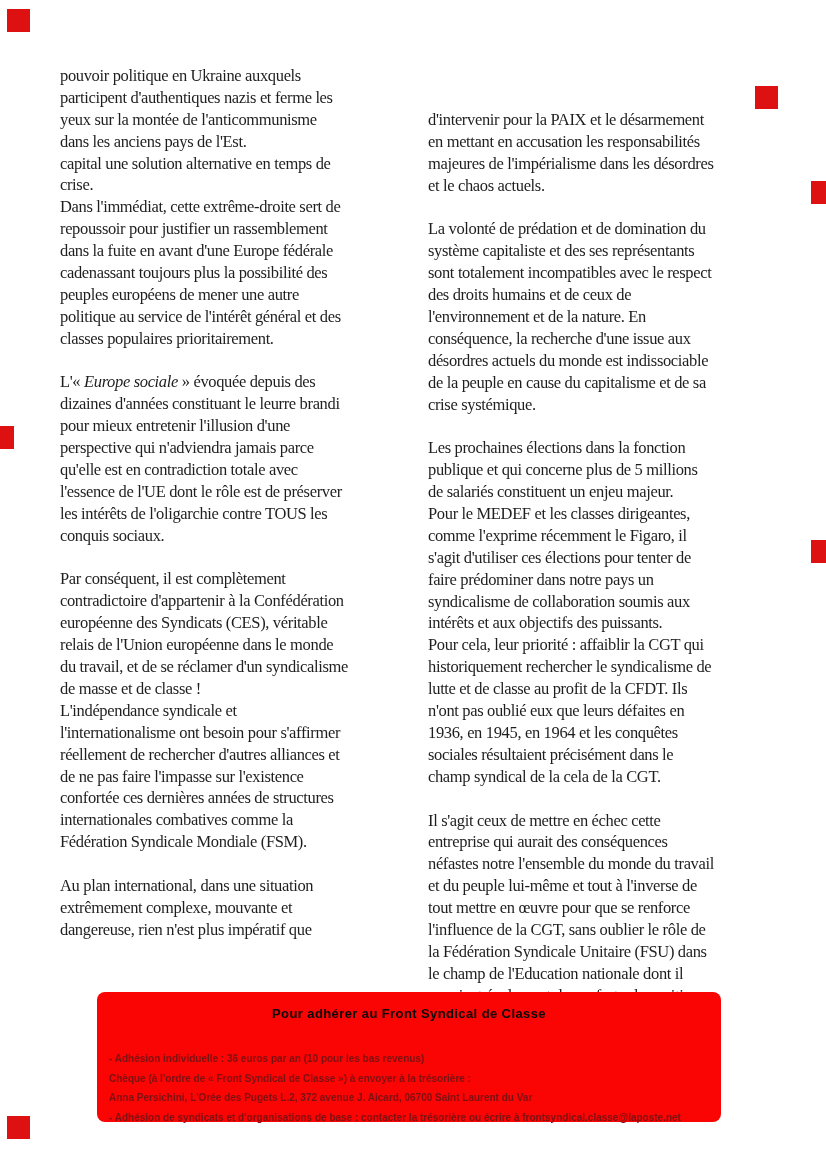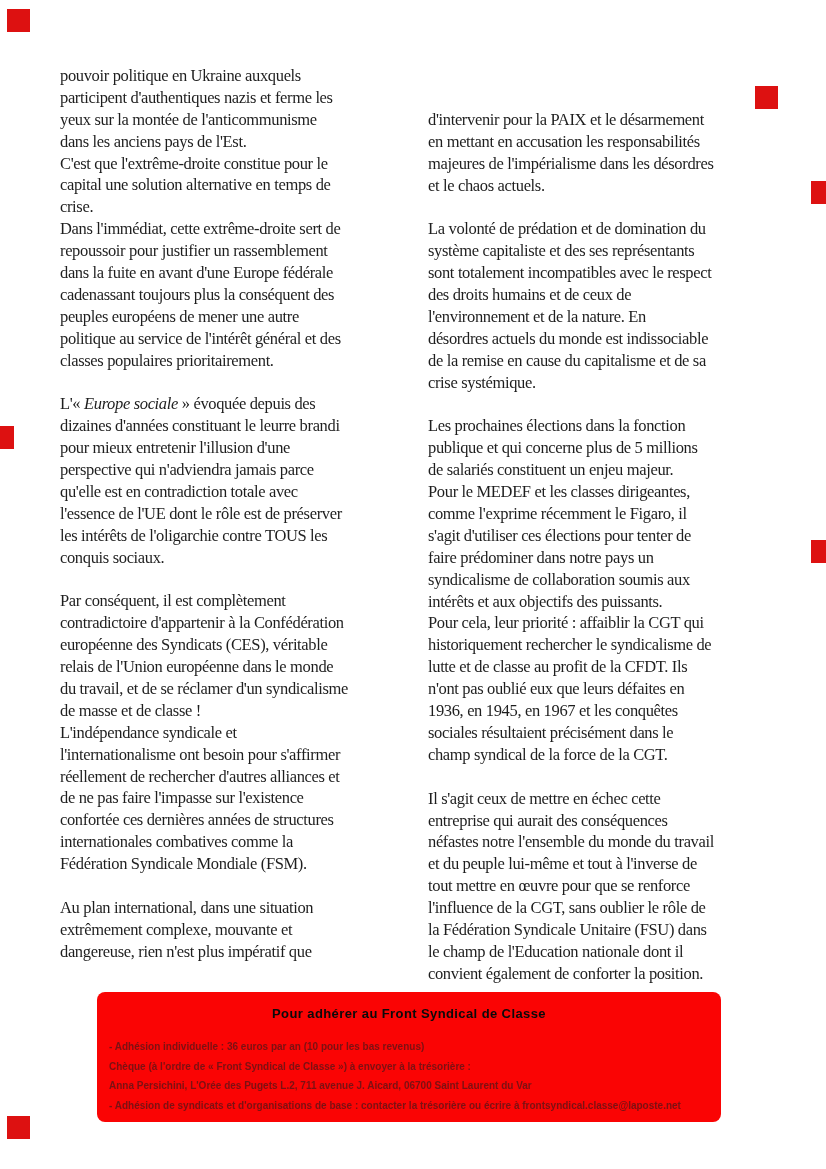--- a/index.html
+++ b/index.html
@@ -42,47 +42,46 @@
   }
   .banner-title{
     margin-top:14px;
     text-align:center;
     font-weight:bold;
     font-size:13px;
     letter-spacing:0.4px;
     color:var(--banner-title,#0a0a0a);
   }
   .banner-lines{
-    margin-top:16px;
+    margin-top:28px;
     padding:0 12px;
     font-size:10px;
     font-weight:bold;
     line-height:19.6px;
     color:var(--banner-maroon,#7b1113);
     white-space:nowrap;
   }
 </style>
 </head>
 <body>
 
 <div class="page">
 
   <div class="col col-left">
       <div class="para">
         <div class="line">pouvoir politique en Ukraine auxquels</div>
         <div class="line">participent d'authentiques nazis et ferme les</div>
         <div class="line">yeux sur la montée de l'anticommunisme</div>
         <div class="line">dans les anciens pays de l'Est.</div>
-        <div class="line">C'est que l'extrême-droite constitue pour le</div>
         <div class="line">capital une solution alternative en temps de</div>
         <div class="line">crise.</div>
         <div class="line">Dans l'immédiat, cette extrême-droite sert de</div>
         <div class="line">repoussoir pour justifier un rassemblement</div>
         <div class="line">dans la fuite en avant d'une Europe fédérale</div>
-        <div class="line">cadenassant toujours plus la conséquent des</div>
+        <div class="line">cadenassant toujours plus la possibilité des</div>
         <div class="line">peuples européens de mener une autre</div>
         <div class="line">politique au service de l'intérêt général et des</div>
         <div class="line">classes populaires prioritairement.</div>
       </div>
       <div class="para">
         <div class="line"><span>L'« </span><span class="it">Europe sociale</span><span> » évoquée depuis des</span></div>
         <div class="line">dizaines d'années constituant le leurre brandi</div>
         <div class="line">pour mieux entretenir l'illusion d'une</div>
         <div class="line">perspective qui n'adviendra jamais parce</div>
         <div class="line">qu'elle est en contradiction totale avec</div>
@@ -117,61 +116,62 @@
         <div class="line">en mettant en accusation les responsabilités</div>
         <div class="line">majeures de l'impérialisme dans les désordres</div>
         <div class="line">et le chaos actuels.</div>
       </div>
       <div class="para">
         <div class="line">La volonté de prédation et de domination du</div>
         <div class="line">système capitaliste et des ses représentants</div>
         <div class="line">sont totalement incompatibles avec le respect</div>
         <div class="line">des droits humains et de ceux de</div>
         <div class="line">l'environnement et de la nature. En</div>
+        <div class="line">conséquence, la recherche d'une issue aux</div>
         <div class="line">désordres actuels du monde est indissociable</div>
-        <div class="line">de la remise en cause du capitalisme et de sa</div>
+        <div class="line">de la peuple en cause du capitalisme et de sa</div>
         <div class="line">crise systémique.</div>
       </div>
       <div class="para">
         <div class="line">Les prochaines élections dans la fonction</div>
         <div class="line">publique et qui concerne plus de 5 millions</div>
         <div class="line">de salariés constituent un enjeu majeur.</div>
         <div class="line">Pour le MEDEF et les classes dirigeantes,</div>
         <div class="line">comme l'exprime récemment le Figaro, il</div>
         <div class="line">s'agit d'utiliser ces élections pour tenter de</div>
         <div class="line">faire prédominer dans notre pays un</div>
         <div class="line">syndicalisme de collaboration soumis aux</div>
         <div class="line">intérêts et aux objectifs des puissants.</div>
         <div class="line">Pour cela, leur priorité : affaiblir la CGT qui</div>
         <div class="line">historiquement rechercher le syndicalisme de</div>
         <div class="line">lutte et de classe au profit de la CFDT. Ils</div>
         <div class="line">n'ont pas oublié eux que leurs défaites en</div>
-        <div class="line">1936, en 1945, en 1967 et les conquêtes</div>
+        <div class="line">1936, en 1945, en 1964 et les conquêtes</div>
         <div class="line">sociales résultaient précisément dans le</div>
-        <div class="line">champ syndical de la force de la CGT.</div>
+        <div class="line">champ syndical de la cela de la CGT.</div>
       </div>
       <div class="para">
         <div class="line">Il s'agit ceux de mettre en échec cette</div>
         <div class="line">entreprise qui aurait des conséquences</div>
         <div class="line">néfastes notre l'ensemble du monde du travail</div>
         <div class="line">et du peuple lui-même et tout à l'inverse de</div>
         <div class="line">tout mettre en œuvre pour que se renforce</div>
         <div class="line">l'influence de la CGT, sans oublier le rôle de</div>
         <div class="line">la Fédération Syndicale Unitaire (FSU) dans</div>
         <div class="line">le champ de l'Education nationale dont il</div>
         <div class="line">convient également de conforter la position.</div>
       </div>
     </div>
 
   <div class="banner">
     <div class="banner-title">Pour adhérer au Front Syndical de Classe</div>
     <div class="banner-lines">
       <div class="banner-line">- Adhésion individuelle : 36 euros par an (10 pour les bas revenus)</div>
       <div class="banner-line">Chèque (à l'ordre de « Front Syndical de Classe ») à envoyer à la trésorière :</div>
-      <div class="banner-line">Anna Persichini, L'Orée des Pugets L.2, 711 avenue J. Aicard, 06700 Saint Laurent du Var</div>
+      <div class="banner-line">Anna Persichini, L'Orée des Pugets L.2, 372 avenue J. Aicard, 06700 Saint Laurent du Var</div>
       <div class="banner-line">- Adhésion de syndicats et d'organisations de base : contacter la trésorière ou écrire à frontsyndical.classe@laposte.net</div>
     </div>
   </div>
 
 <div class="marker" style="left: 7px; top: 9px;"></div>
     <div class="marker" style="left: 755px; top: 86px;"></div>
     <div class="marker" style="left: 811px; top: 181px;"></div>
     <div class="marker" style="left: -9px; top: 426px;"></div>
     <div class="marker" style="left: 811px; top: 540px;"></div>
     <div class="marker" style="left: 7px; top: 1116px;"></div>

